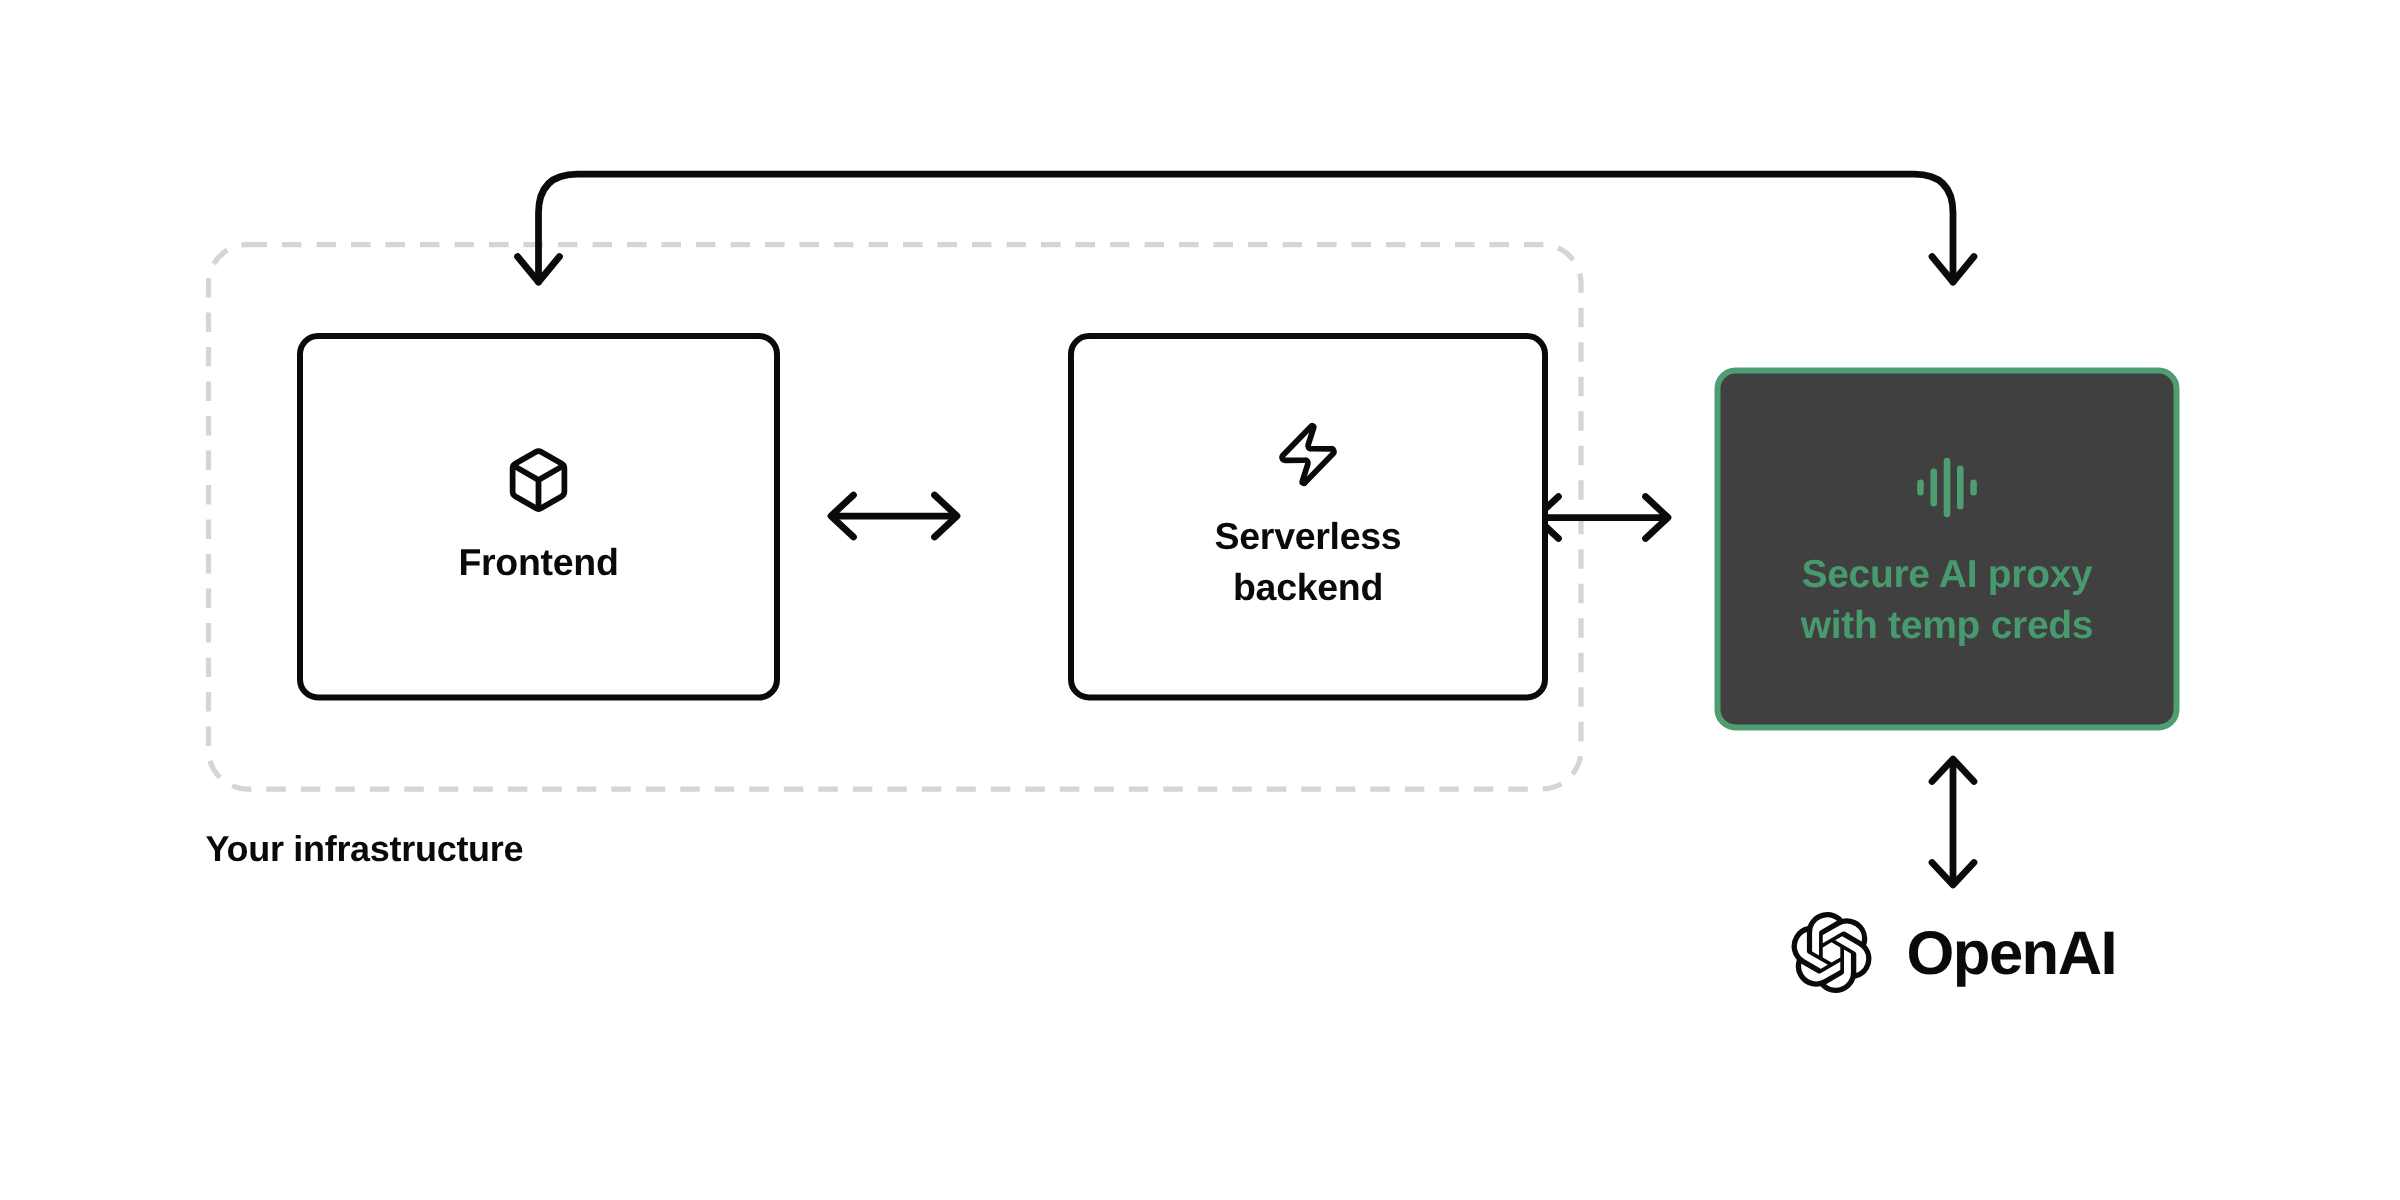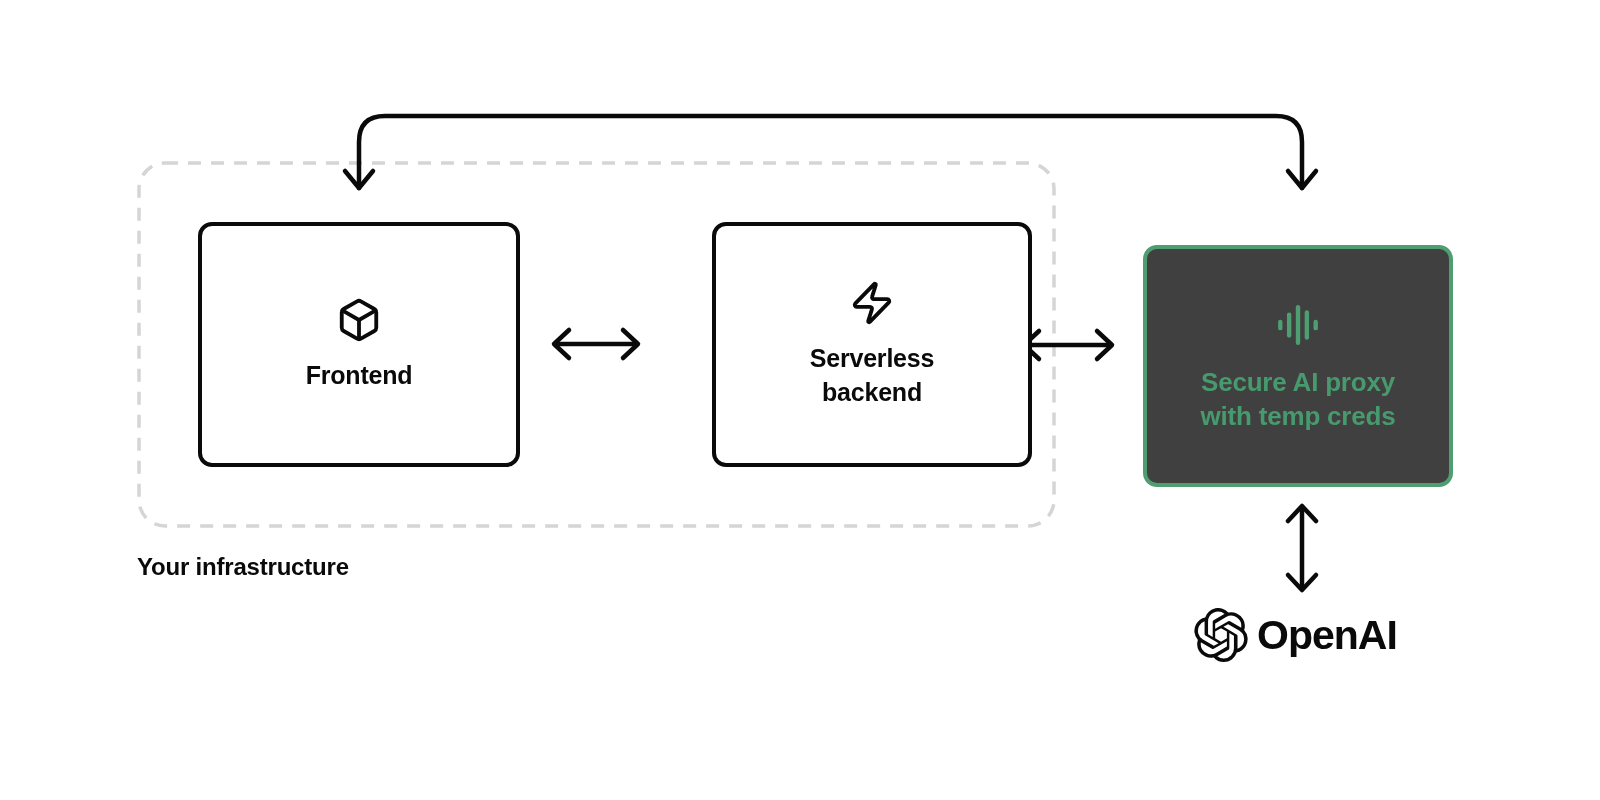--- a/index.html
+++ b/index.html
@@ -70,21 +70,21 @@
     font-size: 24px;
     font-weight: 700;
     color: #0a0a0a;
     letter-spacing: -0.2px;
   }
   .openai {
     position: absolute;
     left: 1194px; top: 608px;
     display: flex;
     align-items: center;
-    gap: 9px;
+    gap: 23px;
   }
   .openai-wordmark {
     font-size: 41px;
     font-weight: 700;
     color: #0a0a0a;
     letter-spacing: -1px;
   }
   .icon { display: block; }
 </style>
 </head>

